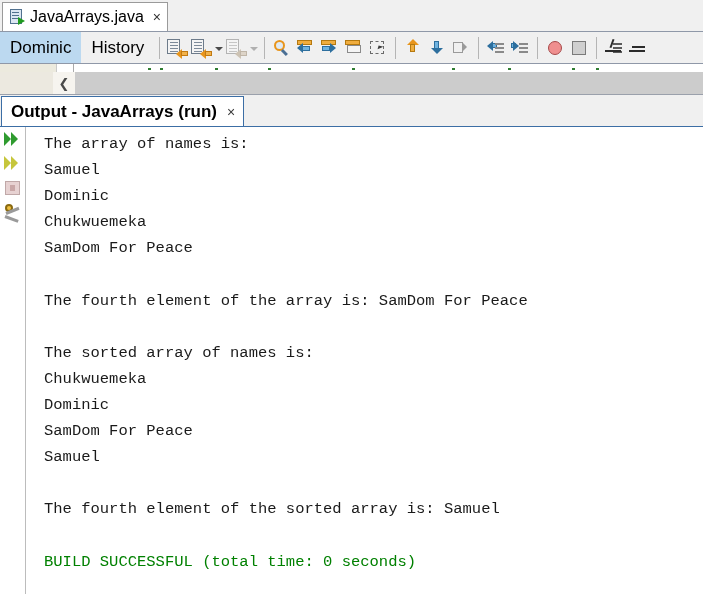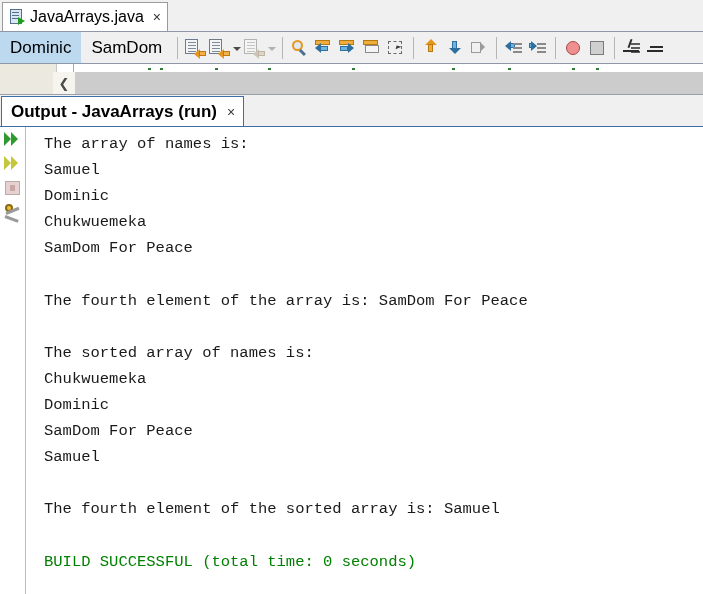--- a/index.html
+++ b/index.html
@@ -468,21 +468,21 @@
     <span class="tab-close">×</span>
   </div>
 </div>
 
 <div id="editor-toolbar">
 
   <div class="view-tab selected">
     <span>Dominic</span>
   </div>
   <div class="view-tab">
-    <span>SamDom</span>
+    <span>History</span>
   </div>
 
   <span class="tb-sep"></span>
 
   <span class="tb-btn">
     <span class="g-doc">
         <i></i>
       </span>
       <span class="g-oarrow"></span>
   </span>

